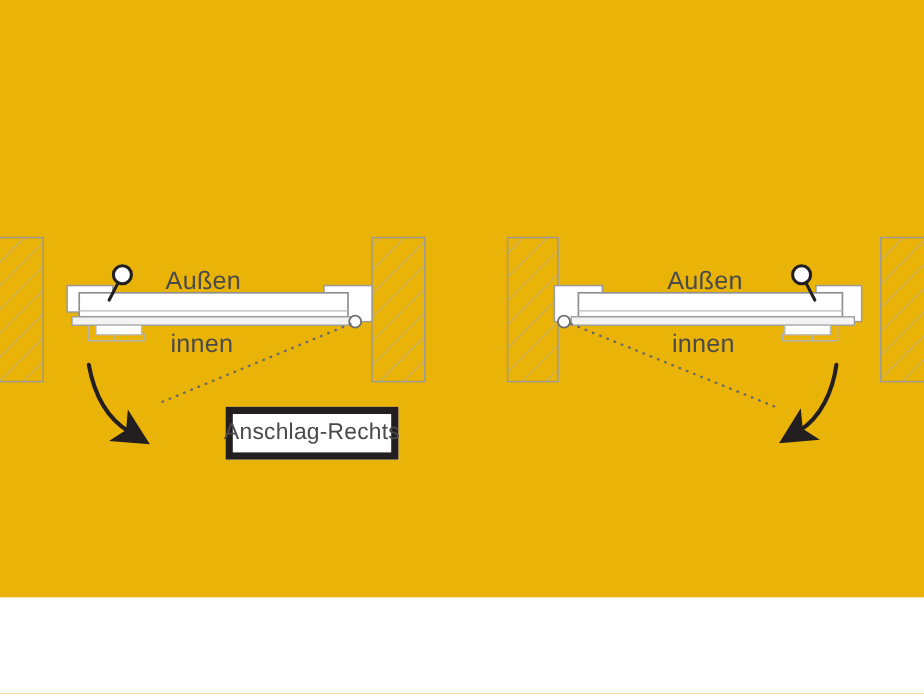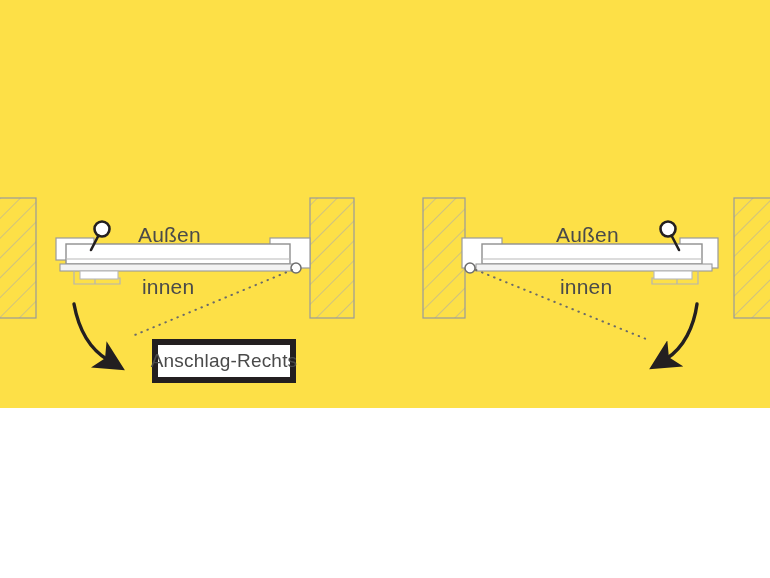--- a/index.html
+++ b/index.html
@@ -6,22 +6,22 @@
     margin: 0;
     padding: 0;
     background: #ffffff;
   }
   body {
     font-family: "Liberation Sans", sans-serif;
   }
   #canvas {
     position: relative;
     width: 770px;
-    height: 408px;
-    background: #fde047;
+    height: 498px;
+    background: #eab308;
     overflow: hidden;
   }
   #canvas svg {
     position: absolute;
     left: 0;
     top: 0;
   }
   .lbl {
     position: absolute;
     color: #4a4a4a;
@@ -31,20 +31,21 @@
     line-height: 1;
   }
   .badge {
     position: absolute;
     box-sizing: border-box;
     background: #ffffff;
     border: 6px solid #231f20;
     display: flex;
     align-items: center;
     justify-content: center;
+    margin-left: 36px;
   }
   .badge span {
     color: #4a4a4a;
     font-size: 19px;
     white-space: nowrap;
     letter-spacing: 0.2px;
   }
 </style>
 </head>
 <body>

